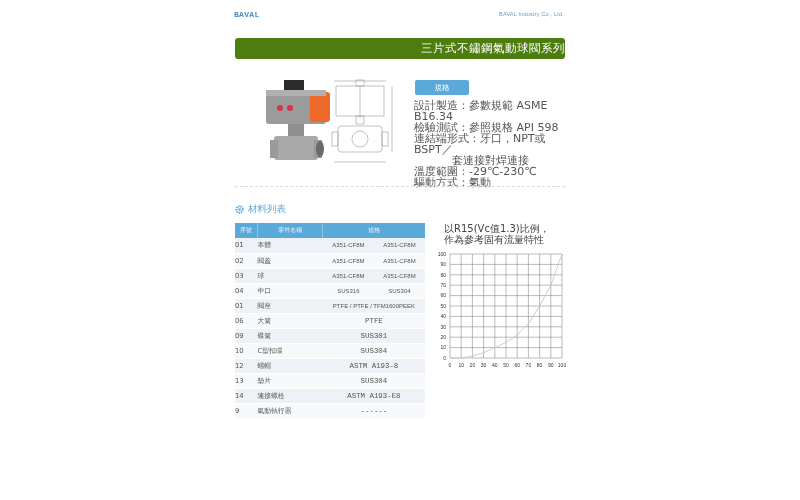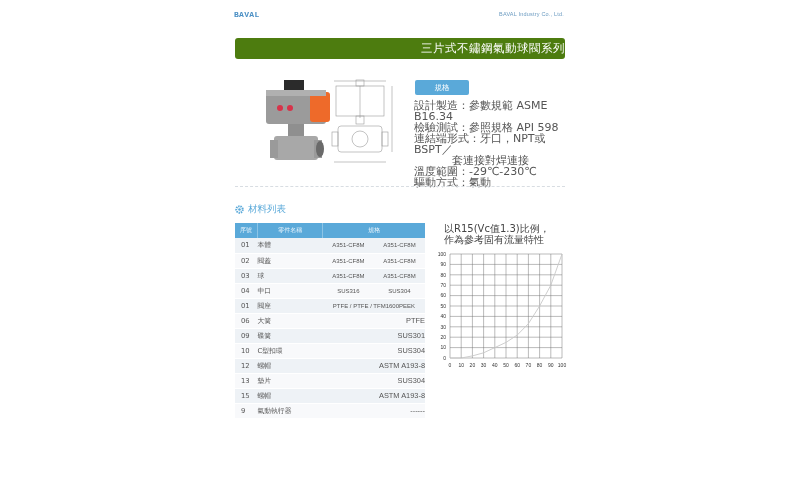--- a/index.html
+++ b/index.html
@@ -24,24 +24,24 @@
 
     .section-title { position: absolute; left: 5px; top: 203px; font-size: 9.5px; color: #5aa9d9; display: flex; align-items: center; gap: 4px; }
     .gear { width: 9px; height: 9px; }
 
     table.mat { position: absolute; left: 5px; top: 223px; width: 190px; border-collapse: collapse; font-size: 6.8px; }
     table.mat th { background: #5aa9d9; color: #eaf5fc; font-weight: normal; height: 15px; font-size: 6px; border-right: 1px solid #8cc4e6; }
     table.mat th:last-child { border-right: none; }
     table.mat td { height: 15px; color: #555; border-bottom: 1px solid #ffffff; }
     table.mat tr:nth-child(odd) td { background: #eef2f6; }
     table.mat tr:nth-child(even) td { background: #f8f9fb; }
-    td.no { width: 22px; padding-left: 6px; color: #666; margin-left: 24px; }
+    td.no { width: 22px; color: #666; margin-left: 24px; }
     td.name { width: 64px; text-align: left; }
     td.spec2 { width: 50px; text-align: center; font-family: "Liberation Sans", sans-serif; font-size: 6px; }
-    td.spec3 { text-align: right; font-family: Liberation Sans, sans-serif; font-size: 7.4px; }
+    td.spec3 { text-align: center; font-family: Liberation Mono, monospace; font-size: 7.4px; }
 
     .chart-title { position: absolute; left: 214px; top: 223px; font-size: 10px; color: #444; line-height: 11px; }
     .chart { position: absolute; left: 200px; top: 248px; width: 140px; height: 130px; }
   </style>
 </head>
 <body>
 
 <div class="page">
   <div class="logo">BAVAL</div>
   <div class="company">BAVAL Industry Co., Ltd.</div>
@@ -153,23 +153,23 @@
         <td class="no">12</td>
         <td class="name">螺帽</td>
         <td class="spec3" colspan="2">ASTM A193-8</td>
       </tr>
       <tr>
         <td class="no">13</td>
         <td class="name">墊片</td>
         <td class="spec3" colspan="2">SUS304</td>
       </tr>
       <tr>
-        <td class="no">15</td>
-        <td class="name">螺帽</td>
-        <td class="spec3" colspan="2">ASTM A193-8</td>
+        <td class="no">14</td>
+        <td class="name">連接螺栓</td>
+        <td class="spec3" colspan="2">ASTM A193-E8</td>
       </tr>
       <tr>
         <td class="no">9</td>
         <td class="name">氣動執行器</td>
         <td class="spec3" colspan="2">------</td>
       </tr>
     </tbody>
   </table>
 
   <div class="chart-title">

